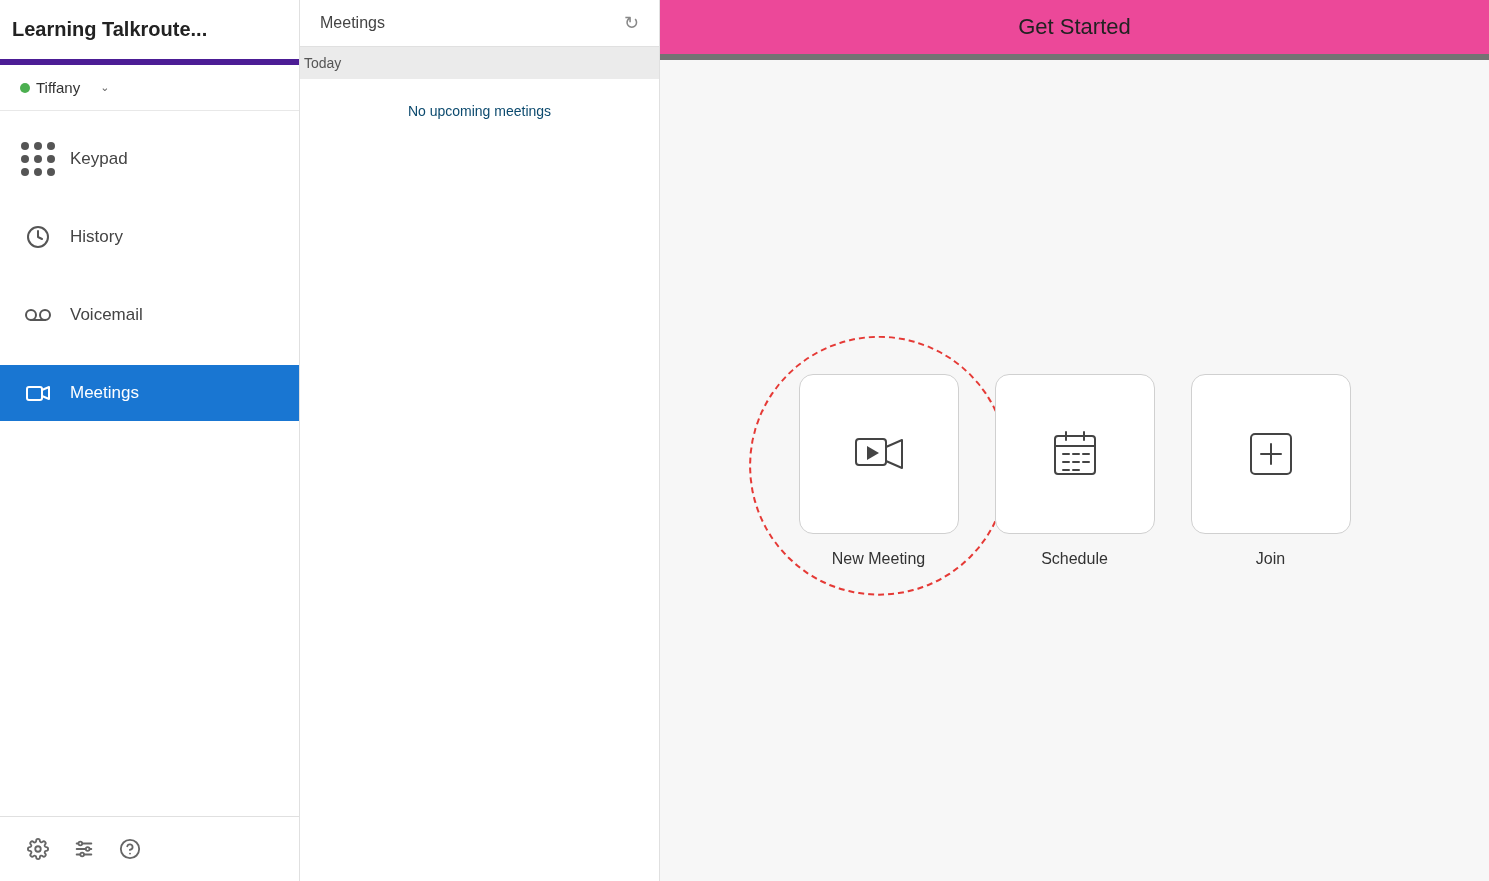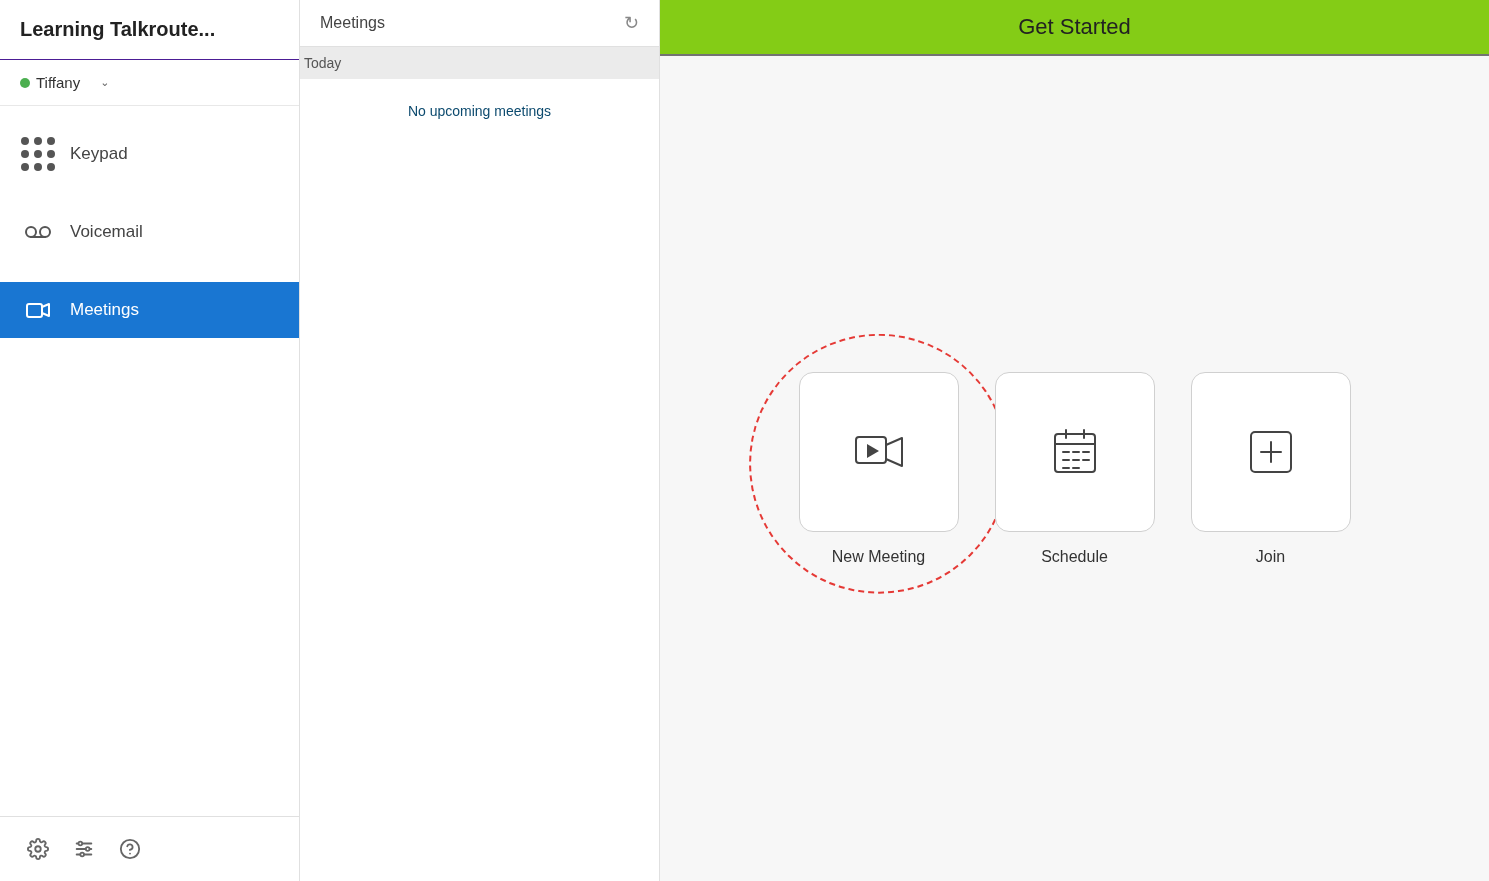--- a/index.html
+++ b/index.html
@@ -9,22 +9,22 @@
     .sidebar {
       width: 300px;
       min-width: 300px;
       background: #fff;
       border-right: 1px solid #e0e0e0;
       display: flex;
       flex-direction: column;
       height: 100%;
     }
     .sidebar-header {
-      padding: 18px 20px;
-      border-bottom: 1px solid #4c1d95;
+      padding: 18px 12px;
+      border-bottom: 6px solid #4c1d95;
     }
     .sidebar-title {
       font-size: 20px;
       font-weight: 700;
       color: #222;
     }
     .sidebar-user {
       display: flex;
       align-items: center;
       gap: 6px;
@@ -135,22 +135,22 @@
 
     
     .main-content {
       flex: 1;
       background: #f7f7f7;
       display: flex;
       flex-direction: column;
       height: 100%;
     }
     .main-header {
-      background: #84cc16;
-      border-bottom: 2px solid #737373;
+      background: #ec4899;
+      border-bottom: 6px solid #737373;
       padding: 14px 32px;
       display: flex;
       align-items: flex-start;
     }
     .main-title {
       font-size: 22px;
       font-weight: 400;
       color: #222;
       flex: 1;
       text-align: center;
@@ -255,20 +255,29 @@
             <div class="keypad-dot"></div>
             <div class="keypad-dot"></div>
           <div class="keypad-dot"></div>
             <div class="keypad-dot"></div>
             <div class="keypad-dot"></div>
         </div>
       </div>
       <span class="nav-label">Keypad</span>
     </div>
 
+    <div class="nav-item">
+      <div class="nav-icon">
+        <svg width="24" height="24" viewBox="0 0 24 24" fill="none" stroke="#555" stroke-width="2" stroke-linecap="round" stroke-linejoin="round">
+          <circle cx="12" cy="12" r="10"></circle>
+          <polyline points="12 6 12 12 16 14"></polyline>
+        </svg>
+      </div>
+      <span class="nav-label">History</span>
+    </div>
 
 
     <div class="nav-item">
       <div class="nav-icon">
         <svg width="26" height="18" viewBox="0 0 26 18" fill="none" stroke="#555" stroke-width="2" stroke-linecap="round">
           <circle cx="6" cy="9" r="5"></circle>
           <circle cx="20" cy="9" r="5"></circle>
           <line x1="6" y1="14" x2="20" y2="14"></line>
         </svg>
       </div>

